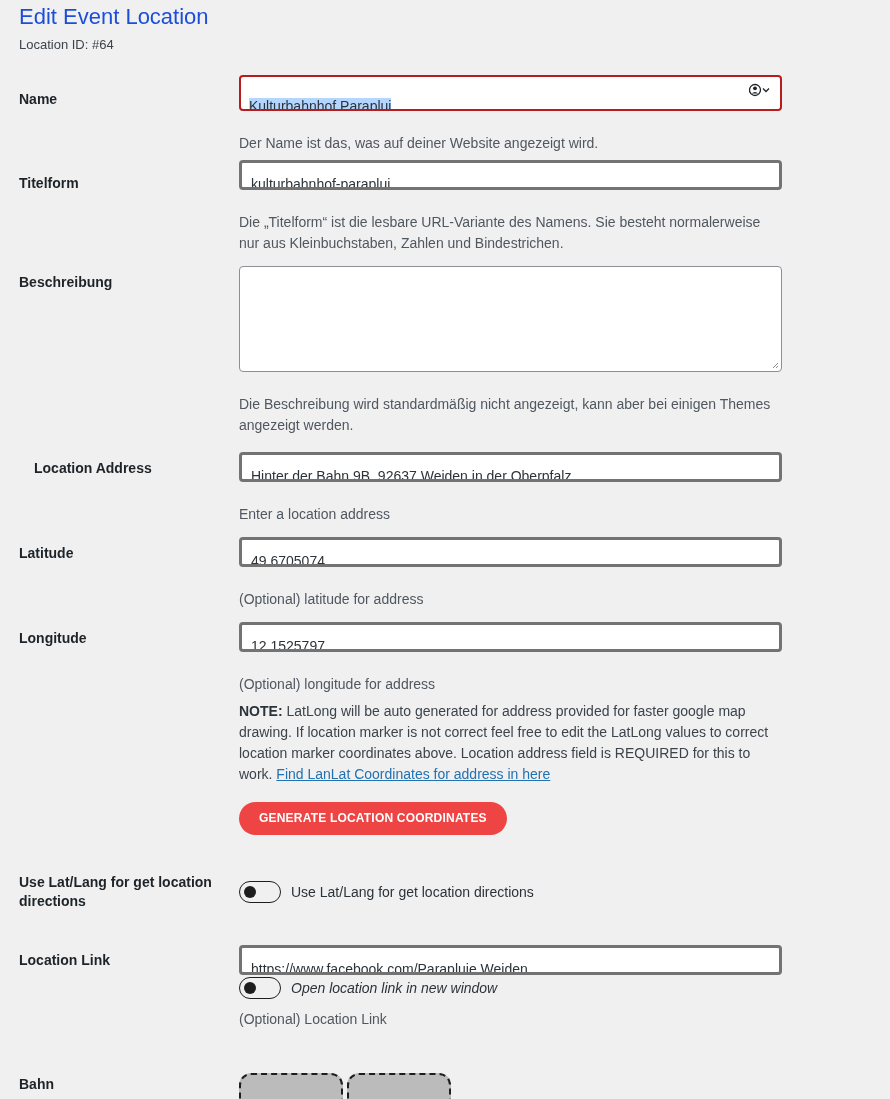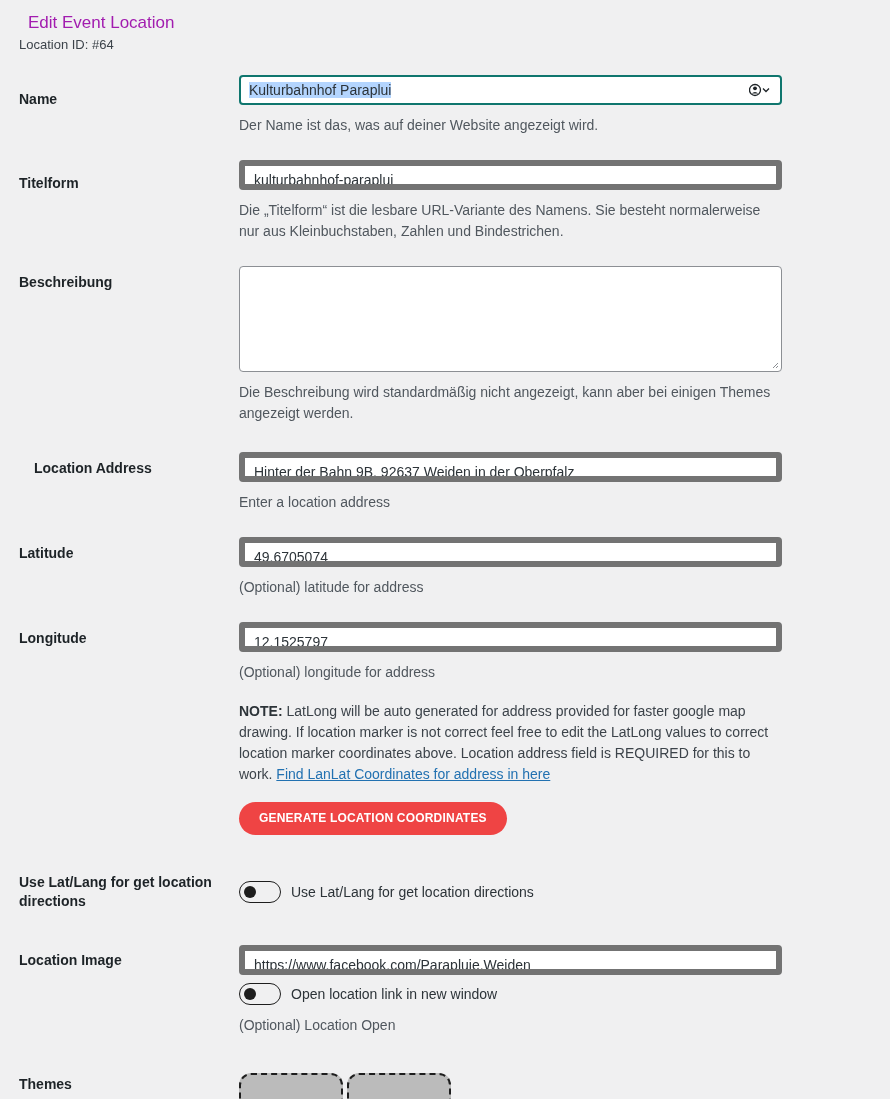--- a/index.html
+++ b/index.html
@@ -6,54 +6,54 @@
   body {
     width: 890px; height: 1099px; overflow: hidden;
     background: #f0f0f1;
     font-family: "Liberation Sans", sans-serif;
     color: #1d2327;
     font-size: 14px;
     position: relative;
   }
   .page-title {
     position: absolute; left: 19px; top: 4px;
-    font-size: 17px; font-weight: 400; color: #a21caf; margin: 9px;
+    font-size: 22px; font-weight: 400; color: #1d4ed8; margin: 0;
   }
   .location-id {
     position: absolute; left: 19px; top: 37px;
     font-size: 13px; color: #3c434a; text-align: right;
   }
   .row { position: absolute; left: 0; width: 890px; }
   .label {
     position: absolute; left: 19px; width: 200px;
     font-size: 14px; font-weight: 700; color: #1d2327; line-height: 19px;
   }
   .field { position: absolute; left: 239px; width: 543px; }
   .input {
     box-sizing: border-box; width: 543px; height: 30px;
-    background: #fff; border: 6px solid #737373; border-radius: 4px;
-    padding: 0 9px; font-size: 14px; line-height: 28px; color: #2c3338;
+    background: #fff; border: 3px solid #737373; border-radius: 4px;
+    padding: 7px 9px; font-size: 14px; line-height: 28px; color: #2c3338;
     font-family: "Liberation Sans", sans-serif;
     white-space: nowrap; overflow: hidden; position: relative;
   }
   .input.focused {
-    border: 2px solid #0f766e; padding: 0 8px; line-height: 26px;
+    border: 2px solid #b91c1c; padding: 16px 8px; line-height: 26px;
   }
   .selected-text { background: #b4d5fe; }
   .autofill-icon {
     position: absolute; right: 9px; top: 6px; width: 22px; height: 14px;
   }
   .textarea {
     box-sizing: border-box; width: 543px; height: 106px;
     background: #fff; border: 1px solid #8c8f94; border-radius: 4px;
     position: relative;
   }
   .resize-handle { position: absolute; right: 2px; bottom: 2px; width: 8px; height: 8px; }
   .desc {
-    font-size: 14px; color: #50575e; line-height: 21px; margin-top: 10px;
+    font-size: 14px; color: #50575e; line-height: 21px; margin-top: 22px;
   }
   .note { font-size: 14px; color: #3c434a; line-height: 21px; width: 543px; }
   .note b { color: #2c3338; }
   .note a { color: #2271b1; text-decoration: underline; }
   .gen-btn {
     display: inline-block; margin-top: 17px;
     background: #ef4444; color: #fff;
     font-size: 12px; font-weight: 700; letter-spacing: 0.2px;
     height: 33px; line-height: 33px; padding: 0 20px;
     border-radius: 17px; border: none;
@@ -155,31 +155,31 @@
     <div class="toggle-row">
       <div class="toggle">
           <span class="knob"></span>
         </div>
       <span class="toggle-label">Use Lat/Lang for get location directions</span>
     </div>
   </div>
 </div>
 
 <div class="row" style="top:945px;">
-  <div class="label" style="top:6px;">Location Image</div>
+  <div class="label" style="top:6px;">Location Link</div>
   <div class="field">
     <div class="input">https://www.facebook.com/Parapluie.Weiden</div>
-    <div class="toggle-row" style="margin-top:6px;">
+    <div class="toggle-row" style="font-style:italic;">
       <div class="toggle">
           <span class="knob"></span>
         </div>
       <span class="toggle-label">Open location link in new window</span>
     </div>
-    <div class="desc" style="margin-top:8px;">(Optional) Location Open</div>
+    <div class="desc" style="margin-top:8px;">(Optional) Location Link</div>
   </div>
 </div>
 
 <div class="row" style="top:1073px;">
-  <div class="label" style="top:2px;">Themes</div>
+  <div class="label" style="top:2px;">Bahn</div>
   <div class="field">
     <div class="img-slot"></div><div class="img-slot"></div>
   </div>
 </div>
 
 </body></html>

